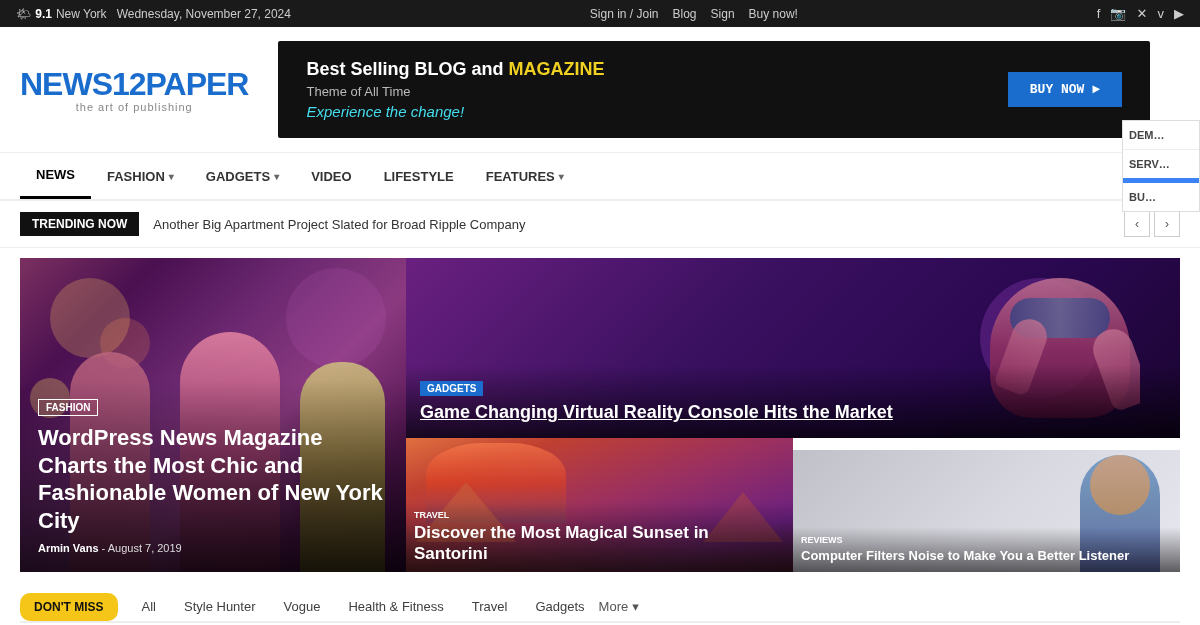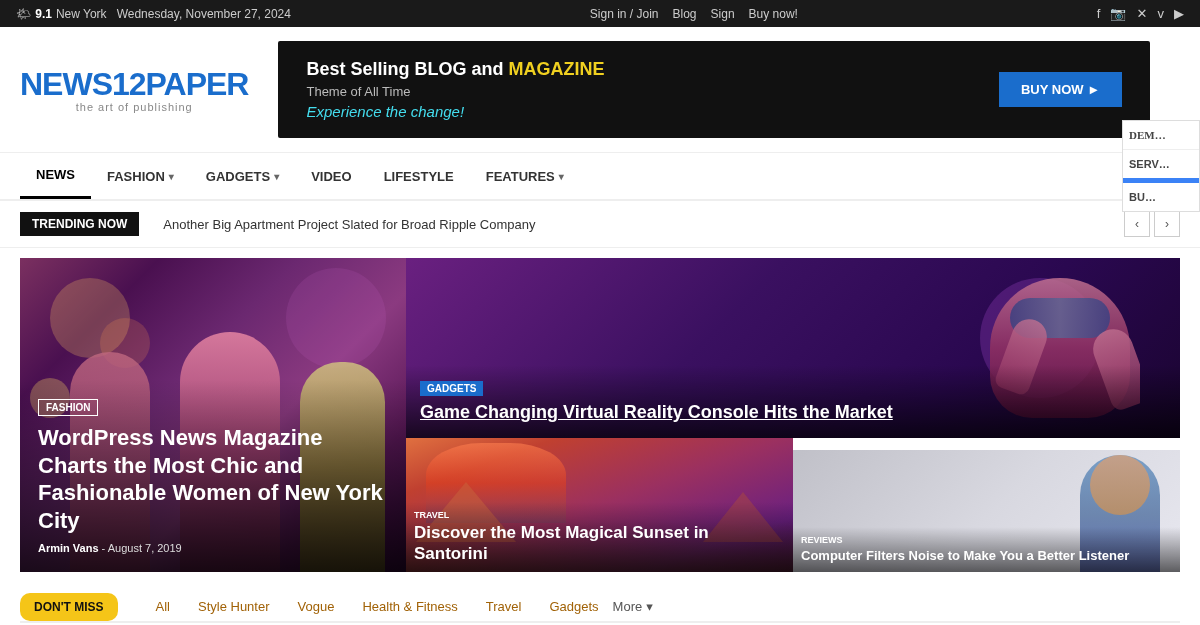--- a/index.html
+++ b/index.html
@@ -19,44 +19,44 @@
     .header { display: flex; align-items: center; justify-content: space-between; padding: 14px 20px; border-bottom: 1px solid #eee; }
     .logo { display: flex; flex-direction: column; align-items: center; }
     .logo-text { font-size: 32px; font-weight: 900; letter-spacing: -1px; color: #000; }
     .logo-text span { color: #1a6dcc; }
     .logo-tagline { font-size: 11px; color: #888; letter-spacing: 1px; margin-top: -2px; }
     .header-ad { flex: 1; margin: 0 30px; }
     .header-ad-inner { background: #111; color: #fff; padding: 18px 28px; display: flex; align-items: center; justify-content: space-between; border-radius: 2px; }
     .header-ad-text { display: flex; flex-direction: column; gap: 4px; }
     .header-ad-title { font-size: 18px; font-weight: bold; }
     .header-ad-tagline { color: #4de; font-size: 15px; font-style: italic; }
-    .header-ad-btn { background: #1a6dcc; color: #fff; padding: 10px 22px; font-size: 13px; font-weight: bold; border: none; cursor: pointer; white-space: nowrap; }
+    .header-ad-btn { background: #1a6dcc; color: #fff; padding: 10px 22px; font-size: 13px; font-weight: bold; border: none; cursor: pointer; white-space: nowrap; font-family: Liberation Mono, monospace; }
 
     
     .nav { border-bottom: 2px solid #eee; padding: 0 20px; display: flex; align-items: center; justify-content: space-between; }
     .nav-links { display: flex; align-items: center; gap: 0; }
     .nav-item { padding: 14px 16px; font-size: 13px; font-weight: bold; text-transform: uppercase; cursor: pointer; color: #333; display: flex; align-items: center; gap: 4px; text-decoration: none; position: relative; }
     .nav-item.active { color: #000; border-bottom: 3px solid #000; }
     .nav-arrow { font-size: 10px; color: #666; }
     .nav-search { cursor: pointer; font-size: 18px; color: #333; }
 
     
-    .trending-bar { display: flex; align-items: center; padding: 10px 20px; border-bottom: 1px solid #eee; gap: 24px; }
+    .trending-bar { display: flex; align-items: center; padding: 10px 20px; border-bottom: 1px solid #eee; gap: 14px; }
     .trending-label { background: #111; color: #fff; font-size: 12px; font-weight: bold; padding: 5px 12px; white-space: nowrap; }
     .trending-text { font-size: 13px; color: #333; flex: 1; }
     .trending-nav { display: flex; gap: 4px; }
     .trending-btn { border: 1px solid #ccc; background: #fff; width: 26px; height: 26px; cursor: pointer; display: flex; align-items: center; justify-content: center; font-size: 12px; color: #555; }
     .hero-main-overlay { position: absolute; bottom: 0; left: 0; right: 0; background: linear-gradient(transparent, rgba(0,0,0,0.75)); padding: 18px; color: #fff; }
     .hero-main-overlay h2 { font-size: 22px; font-weight: 900; line-height: 1.25; margin-bottom: 8px; }
 
     
     .dont-miss { margin: 20px 20px 0; }
     .dont-miss-tabs { display: flex; align-items: center; gap: 0; border-bottom: 2px solid #eee; padding-bottom: 0; margin-bottom: 14px; }
-    .dont-miss-label { background: #f5c518; color: #111; font-size: 12px; font-weight: bold; padding: 7px 14px; text-transform: uppercase; margin-right: 24px; border-radius: 10px; }
-    .dont-miss-tab { font-size: 13px; color: #a16207; padding: 7px 14px; cursor: pointer; text-decoration: none; text-align: center; }
+    .dont-miss-label { background: #f5c518; color: #111; font-size: 12px; font-weight: bold; padding: 7px 14px; text-transform: uppercase; margin-right: 10px; border-radius: 10px; }
+    .dont-miss-tab { font-size: 13px; color: #404040; padding: 7px 14px; cursor: pointer; text-decoration: none; text-align: center; }
     .dont-miss-more { display: flex; align-items: center; gap: 4px; color: #555; font-size: 13px; cursor: pointer; }
   </style>
 </head>
 <body>
 
 <div class="top-bar">
   <div class="top-bar-left">
     <div class="top-bar-weather">
       <span>🌤</span>
       <span class="temp">9.1</span>
@@ -217,21 +217,21 @@
         <div style="position:absolute; bottom:0; left:0; right:0; background:linear-gradient(transparent, rgba(0,0,0,0.6)); padding:8px; color:#fff;">
           <span style="font-size:9px; font-weight:bold; text-transform:uppercase; display:block; margin-bottom:3px;">REVIEWS</span>
           <h4 style="font-size:13px; font-weight:800; line-height:1.2;">Computer Filters Noise to Make You a Better Listener</h4>
         </div>
       </div>
     </div>
   </div>
 </div>
 
 <div style="position:absolute; right:0; top:120px; width:78px; background:#fff; border:1px solid #ddd; z-index:10; font-size:11px;">
-  <div style="padding:8px 6px; border-bottom:1px solid #eee; font-weight:bold; color:#444;font-family:Liberation Serif, serif;">DEM…</div>
+  <div style="padding:8px 6px; border-bottom:1px solid #eee; font-weight:bold; color:#444;">DEM…</div>
   <div style="padding:8px 6px; border-bottom:5px solid #3b82f6; font-weight:bold; color:#444;">SERV…</div>
   <div style="padding:8px 6px; font-weight:bold; color:#444;">BU…</div>
 </div>
 
 <div class="dont-miss">
   <div class="dont-miss-tabs">
     <div class="dont-miss-label">DON'T MISS</div>
     <a class="dont-miss-tab">All</a>
     <a class="dont-miss-tab">Style Hunter</a>
     <a class="dont-miss-tab">Vogue</a>

